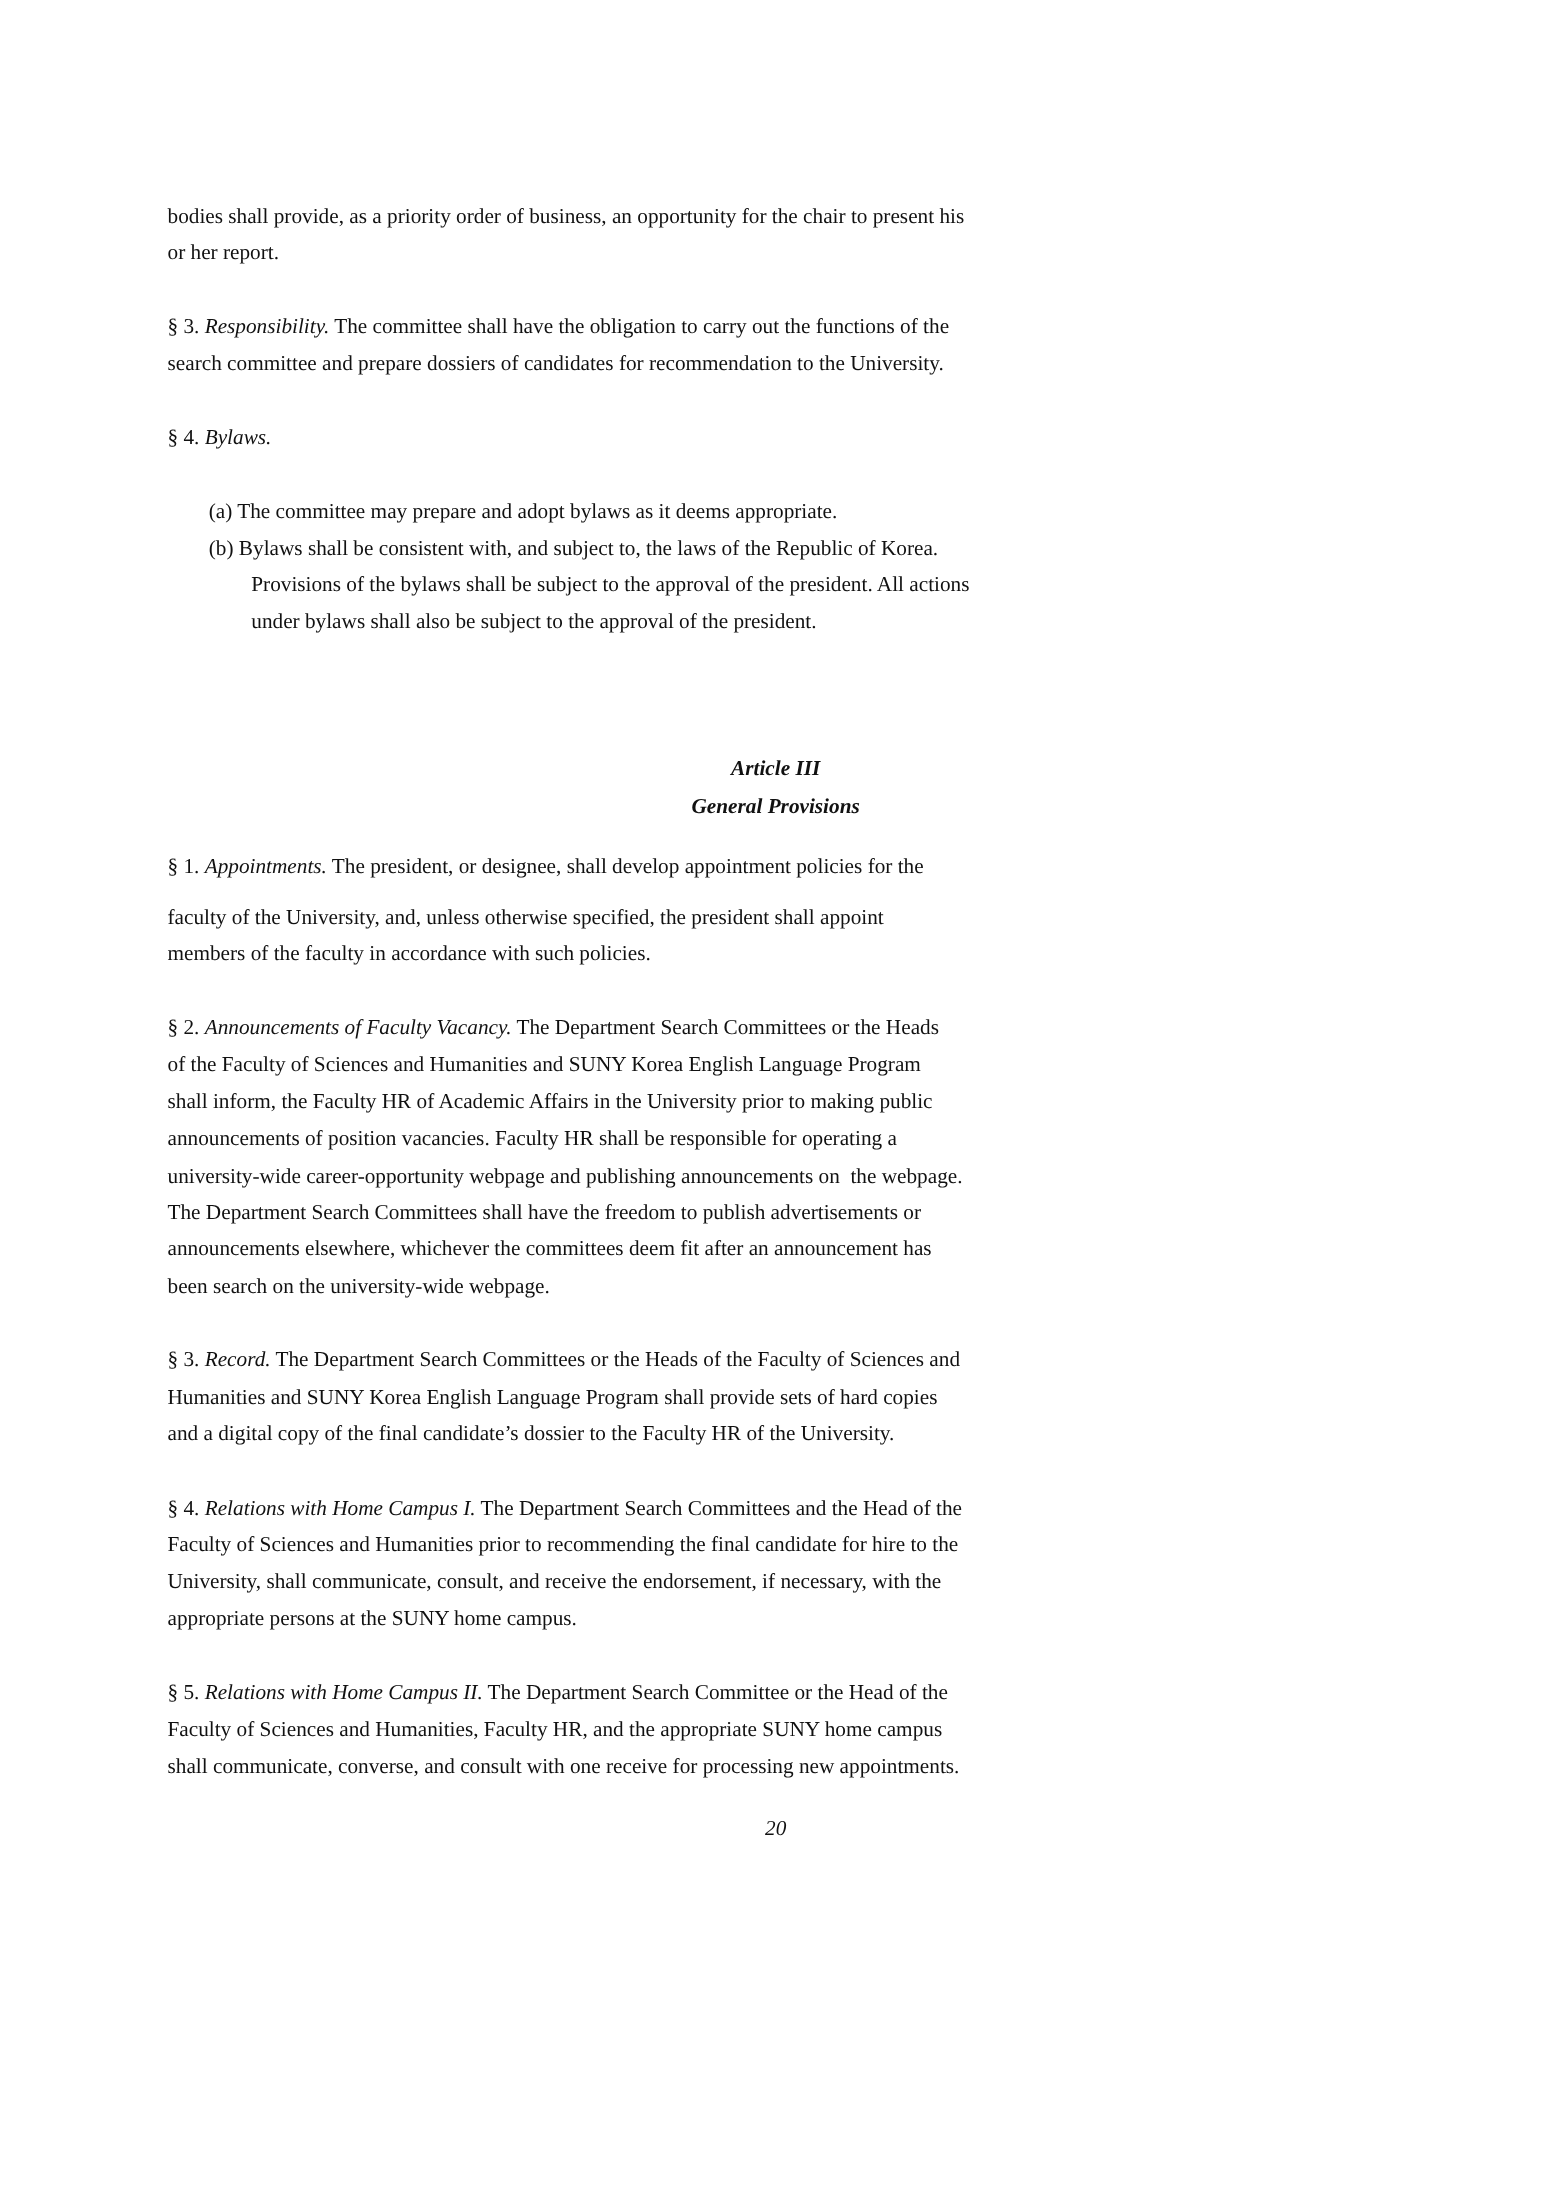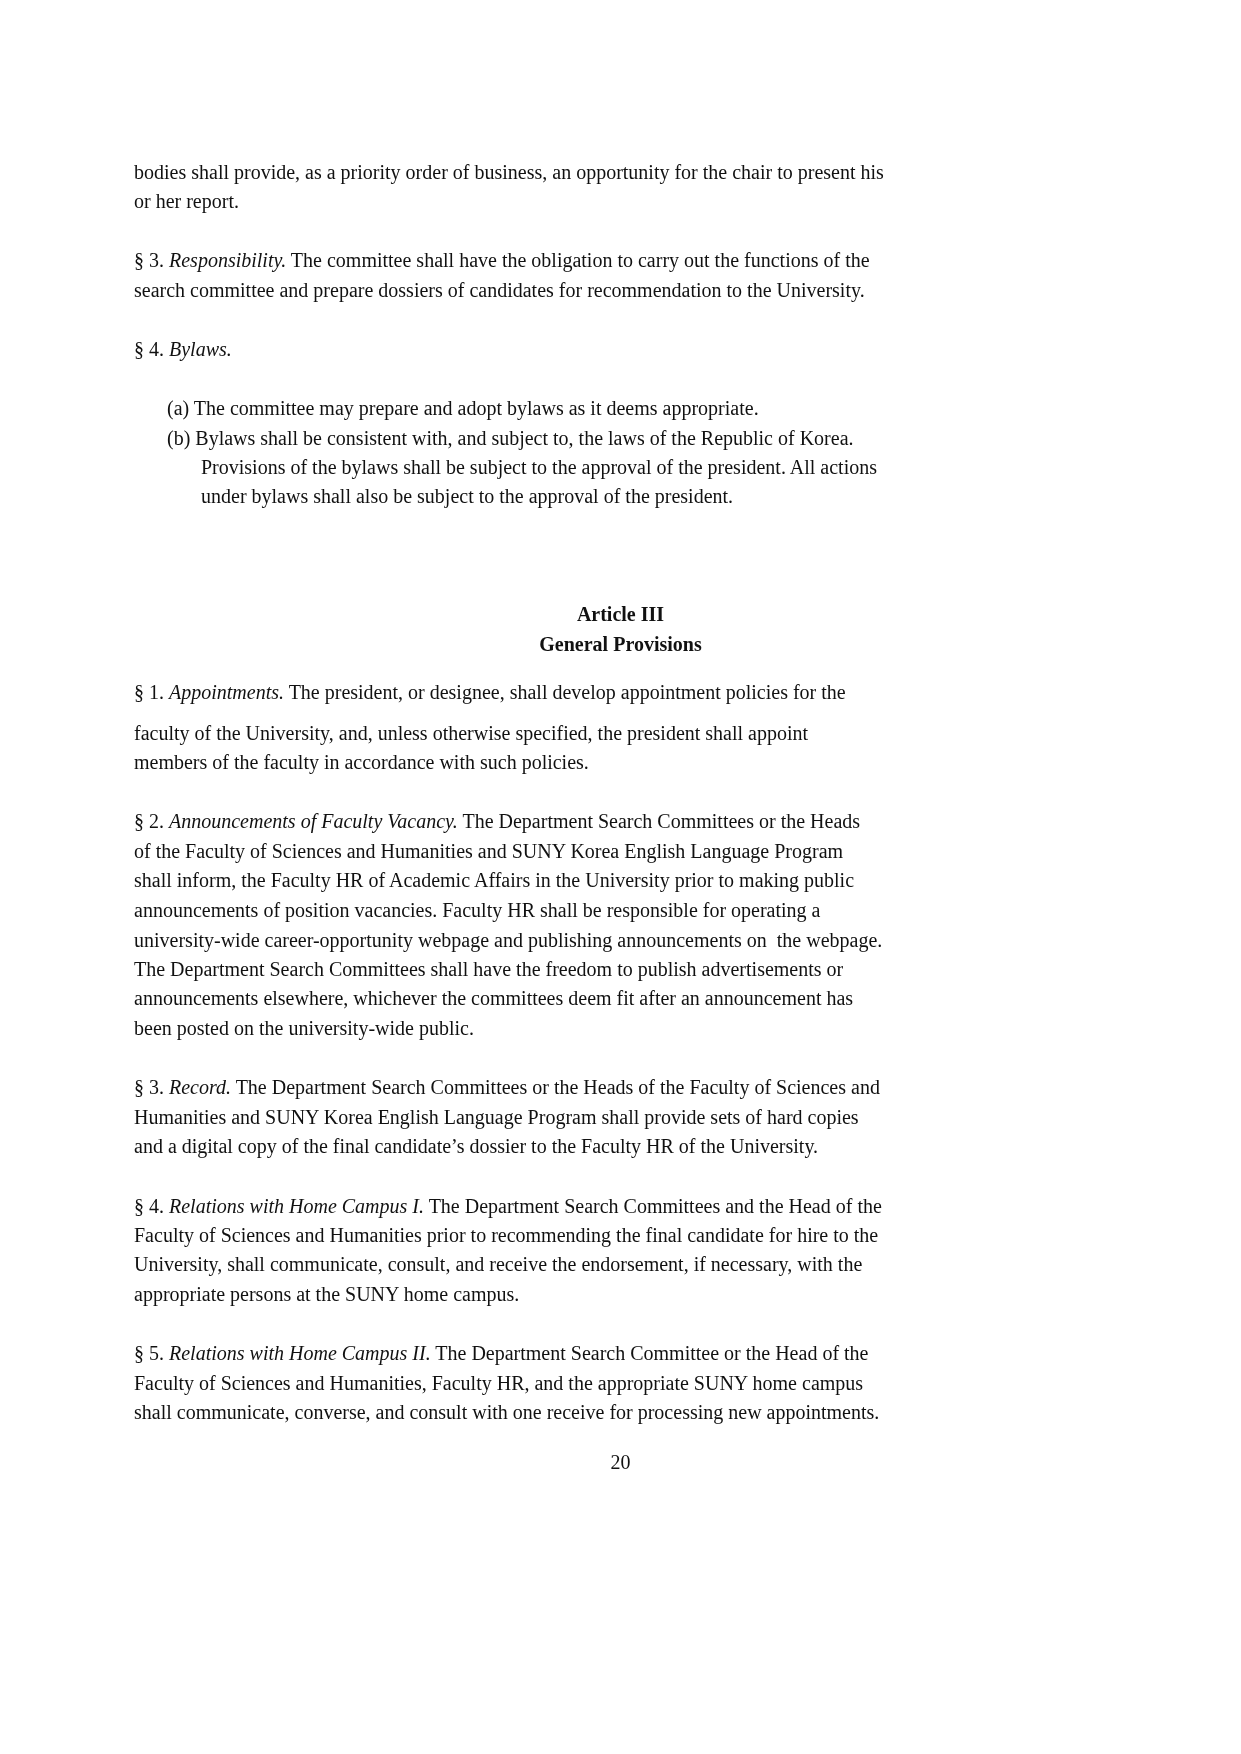--- a/index.html
+++ b/index.html
@@ -1,21 +1,21 @@
 <!DOCTYPE html>
 <html><head>
 <meta charset="utf-8">
 <style>
   html, body { margin: 0; padding: 0; background: #ffffff; }
   body { width: 1241px; height: 1754px; position: relative; overflow: hidden;
          font-family: "Liberation Serif", "DejaVu Serif", serif; color: #111111; }
-  .line { position: absolute; left: 134px; font-size: 20px; line-height: 29px; white-space: pre; }
+  .line { position: absolute; left: 134px; font-size: 17px; line-height: 29px; white-space: pre; }
   .ind1 { left: 167px; }
   .ind2 { left: 201px; }
-  .center { left: 0; width: 1241px; text-align: center; }
+  .center { left: 0; width: 1241px; text-align: center; font-style: italic; }
   .bold { font-weight: bold; }
   em { }
 </style>
 </head>
 <body>
 
 <div>
 
   <div>
     <div class="line" style="top:158px">bodies shall provide, as a priority order of business, an opportunity for the chair to present his</div>
@@ -47,21 +47,21 @@
   </div>
 
   <div>
     <div class="line" style="top:807px"><span>§ 2. </span><em>Announcements of Faculty Vacancy.</em><span> The Department Search Committees or the Heads</span></div>
     <div class="line" style="top:837px">of the Faculty of Sciences and Humanities and SUNY Korea English Language Program</div>
     <div class="line" style="top:866px">shall inform, the Faculty HR of Academic Affairs in the University prior to making public</div>
     <div class="line" style="top:896px">announcements of position vacancies. Faculty HR shall be responsible for operating a</div>
     <div class="line" style="top:926px">university-wide career-opportunity webpage and publishing announcements on  the webpage.</div>
     <div class="line" style="top:955px">The Department Search Committees shall have the freedom to publish advertisements or</div>
     <div class="line" style="top:984px">announcements elsewhere, whichever the committees deem fit after an announcement has</div>
-    <div class="line" style="top:1014px">been posted on the university-wide public.</div>
+    <div class="line" style="top:1014px">been search on the university-wide webpage.</div>
   </div>
 
   <div>
     <div class="line" style="top:1073px"><span>§ 3. </span><em>Record.</em><span> The Department Search Committees or the Heads of the Faculty of Sciences and</span></div>
     <div class="line" style="top:1103px">Humanities and SUNY Korea English Language Program shall provide sets of hard copies</div>
     <div class="line" style="top:1132px">and a digital copy of the final candidate’s dossier to the Faculty HR of the University.</div>
   </div>
 
   <div>
     <div class="line" style="top:1192px"><span>§ 4. </span><em>Relations with Home Campus I.</em><span> The Department Search Committees and the Head of the</span></div>

